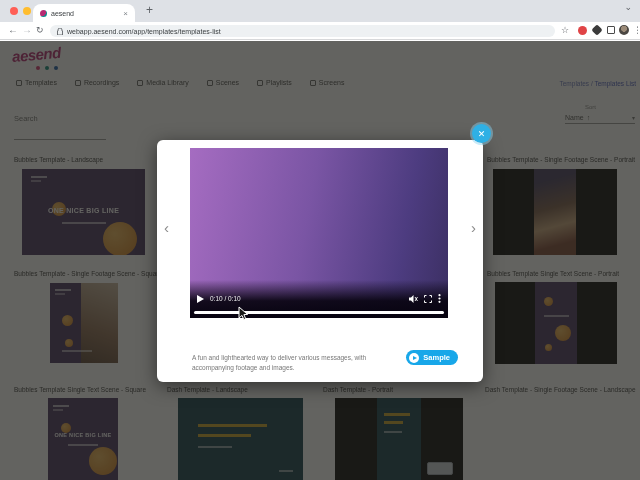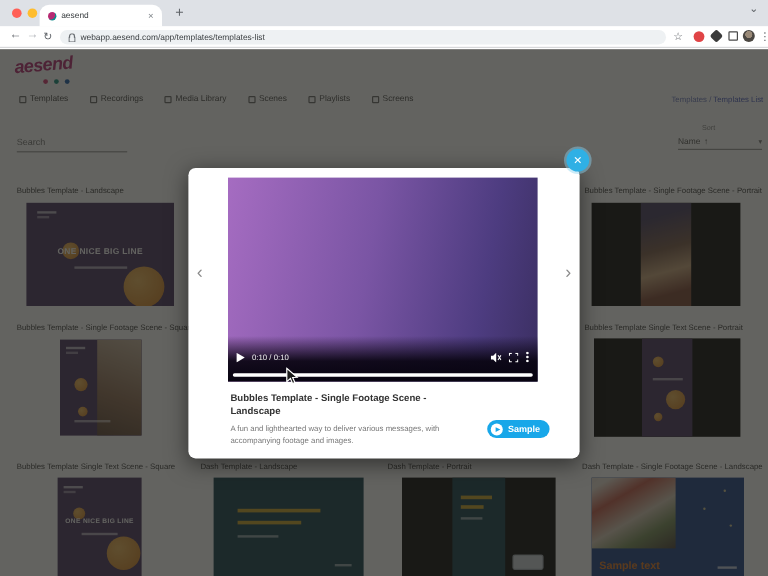--- a/index.html
+++ b/index.html
@@ -51,21 +51,21 @@
   .logo-dot { position:absolute; width:4px; height:4px; border-radius:50%; top:25px; }
   .ld1 { left:36px; background:#d4346f; }
   .ld2 { left:45px; background:#0e8a7a; }
   .ld3 { left:54px; background:#1a5aa8; }
   .nav { position:absolute; left:16px; top:38px; display:flex; gap:18px; align-items:center; }
   .nav-item { display:flex; align-items:center; gap:3px; font-size:7px; color:#4a4a4a; }
   .nav-ic { width:6px; height:6px; border:1px solid #6a6a6a; border-radius:1px; flex:0 0 auto; }
   .breadcrumb { position:absolute; right:4px; top:39px; font-size:6.5px; color:#6d7bc0; white-space:nowrap; }
   .breadcrumb .bc2 { color:#4b5cc0; }
   .search { position:absolute; left:14px; top:73px; width:92px; font-size:7.5px; color:#8a8a8a;
-            border:none; border-bottom:1px solid #9a9a9a; padding:0 0 3px 0; background:transparent; outline:none; }
+            border:none; border-bottom:1px solid #9a9a9a; padding:0 0 16px 0; background:transparent; outline:none; }
   .sort-label { position:absolute; right:44px; top:63px; font-size:6px; color:#8a8a8a; }
   .sort { position:absolute; right:5px; top:73px; width:70px; font-size:7px; color:#555;
           border-bottom:1px solid #9a9a9a; padding-bottom:2px; display:flex; align-items:center; }
   .sort-caret { margin-left:auto; font-size:6px; color:#777; }
   .sort-dir { margin-left:3px; }
 
   .sec-head { position:absolute; font-size:6.5px; color:#3c3c3c; white-space:nowrap; }
   .card { position:absolute; overflow:hidden; }
   .card-purple { background:#46325e; }
   .bubble { position:absolute; border-radius:50%;
@@ -270,28 +270,20 @@
   <div class="sec-head s7-head">Dash Template - Portrait</div>
   <div class="card pillarbox s7-card">
     <div class="pb-center teal-center">
       <span class="dash-bar" style="left:15%;top:18%;width:60%;"></span>
       <span class="dash-bar" style="left:15%;top:28%;width:45%;"></span>
       <span class="white-bar" style="left:15%;top:40%;width:18px;"></span>
     </div>
     <span class="tooltip-box"></span>
   </div>
   <div class="sec-head s8-head">Dash Template - Single Footage Scene - Landscape</div>
-  <div class="card card-blue s8-card">
-    <div class="photo-sew"></div>
-    <span class="sparkle" style="right:12%;top:12%;"></span>
-    <span class="sparkle" style="right:25%;top:30%;"></span>
-    <span class="sparkle" style="right:8%;top:48%;"></span>
-    <div class="sample-text">Sample text</div>
-    <span class="sm-white-bars"></span>
-  </div>
 </div>
 
 <div class="overlay"></div>
 
 <div class="modal">
   <div class="modal-close">✕</div>
   <div class="modal-arrow modal-prev">‹</div>
   <div class="modal-arrow modal-next">›</div>
 
   <div class="video">
@@ -319,21 +311,20 @@
         <svg width="3" height="9" viewBox="0 0 3 9">
             <circle cx="1.5" cy="1.2" r="1.1" fill="#fff"></circle>
             <circle cx="1.5" cy="4.5" r="1.1" fill="#fff"></circle>
             <circle cx="1.5" cy="7.8" r="1.1" fill="#fff"></circle>
           </svg>
       </span>
     </div>
     <div class="vid-progress"></div>
   </div>
 
-  <div class="modal-title">Bubbles Template - Single Footage Scene - Landscape</div>
   <div class="modal-desc">A fun and lighthearted way to deliver various messages, with accompanying footage and images.</div>
   <div class="select-btn">
     <span class="select-ic">
         <span class="select-tri"></span>
       </span>
     <span>Sample</span>
   </div>
 </div>
 
 <div class="cursor">

